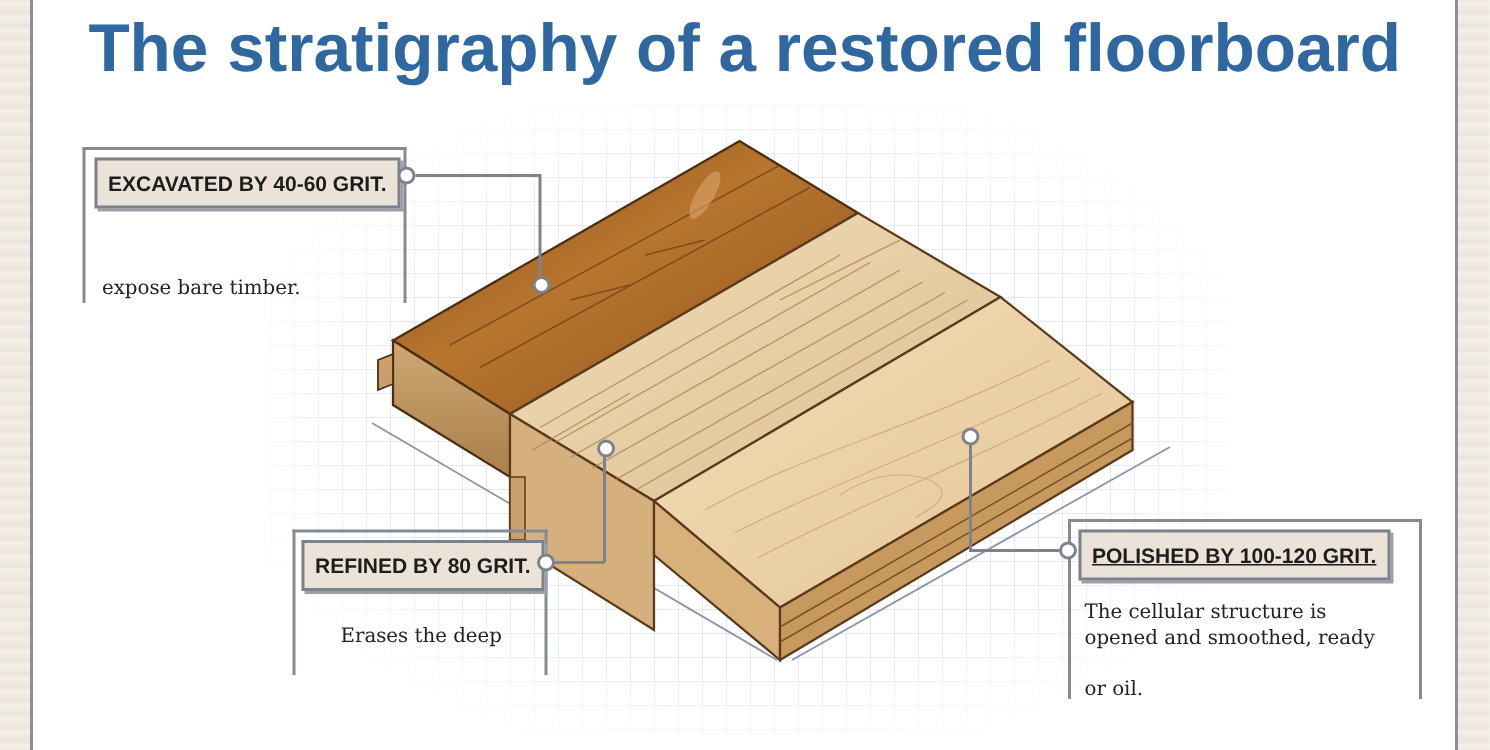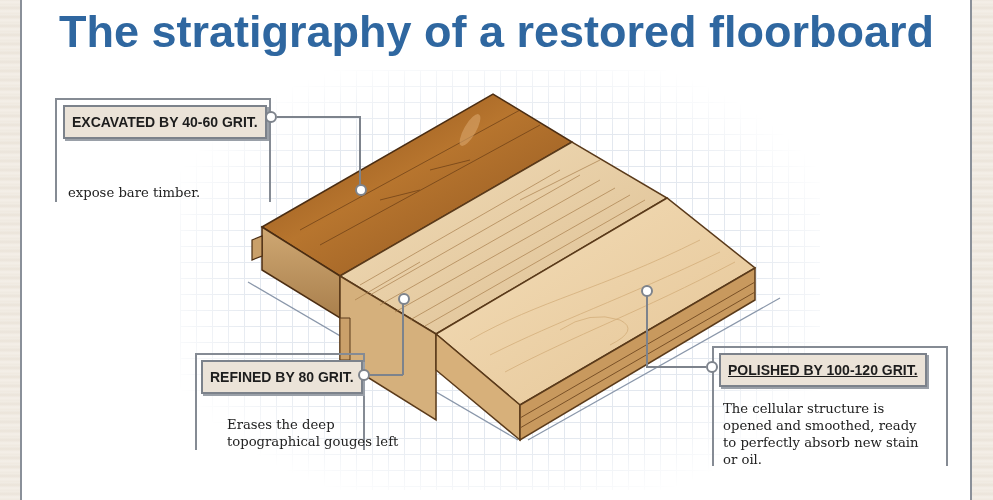--- a/index.html
+++ b/index.html
@@ -134,27 +134,27 @@
 </p>
 
 <div class="callout-frame" style="left:195px; top:353px; width:166px; height:95px; border-right:2px solid #858b94;"></div>
 <div class="label-box" style="left:201px; top:360px;">REFINED BY 80 GRIT.</div>
 <div class="dot" style="left:358px; top:369px;"></div>
 <div class="leader" style="left:370px; top:374px; width:33px; height:2px;"></div>
 <div class="leader" style="left:402px; top:302px; width:2px; height:73px;"></div>
 <div class="dot" style="left:398px; top:293px;"></div>
 <p class="desc" style="left:206px; top:416px;margin-left:21px;">
   <span>Erases the deep</span><br>
-  <span>topographical gouges left</span><br>
+  <br>
 </p>
 
 <div class="callout-frame" style="left:712px; top:346px; width:232px; height:118px; border-right:2px solid #858b94;"></div>
 <div class="label-box" style="left:719px; top:353px;text-decoration:underline;">POLISHED BY 100-120 GRIT.</div>
 <div class="dot" style="left:706px; top:361px;"></div>
 <div class="leader" style="left:646px; top:366px; width:60px; height:2px;"></div>
 <div class="leader" style="left:646px; top:296px; width:2px; height:71px;"></div>
 <div class="dot" style="left:641px; top:285px;"></div>
 <p class="desc" style="left:723px; top:400px;">
   <span>The cellular structure is</span><br>
   <span>opened and smoothed, ready</span><br>
-  <span>to perfectly absorb new stain</span><br>
+  <br>
   <span>or oil.</span>
 </p>
 
 </body></html>

